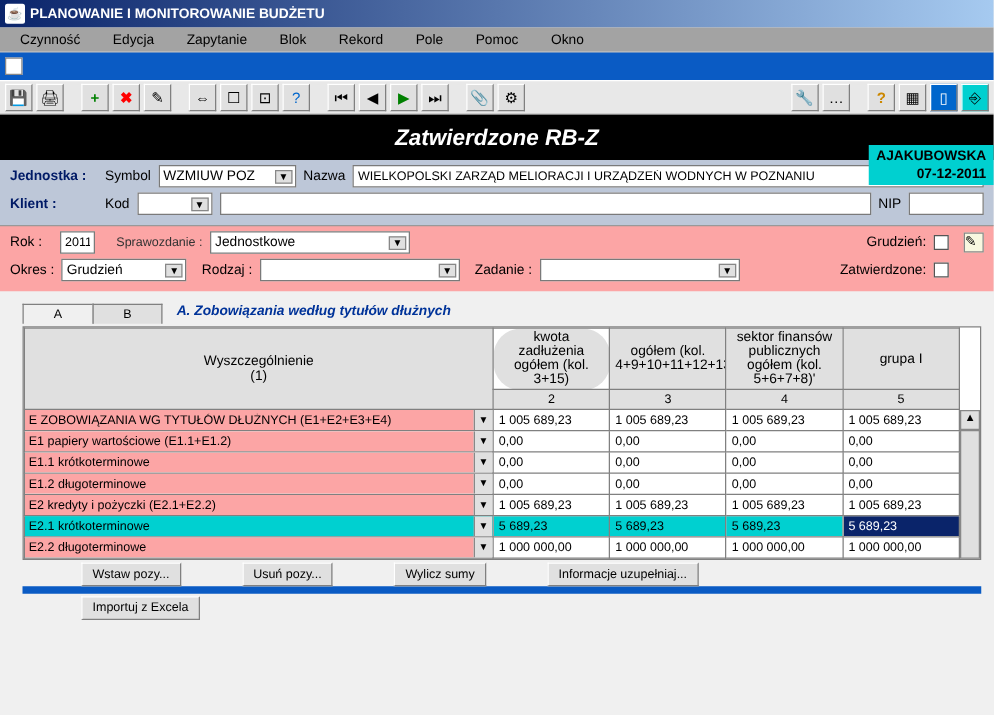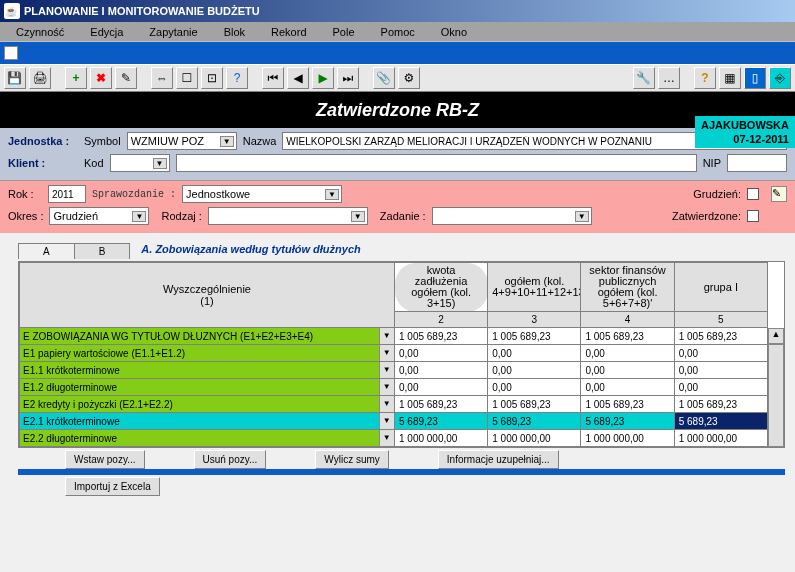--- a/index.html
+++ b/index.html
@@ -12,37 +12,37 @@
 .bluebar .disk { width:14px; height:14px; background:#fff; border:1px solid #888;}
 .toolbar { background: #e8e8e8; height: 28px; display: flex; align-items: center; padding: 2px 4px; gap: 3px; border-top:1px solid #fff; border-bottom:1px solid #808080;}
 .tbtn { width: 22px; height: 22px; border: 1px solid #808080; border-top-color:#fff; border-left-color:#fff; background: #e0e0e0; display: inline-flex; align-items:center; justify-content:center; font-size:12px; cursor:default;}
 .tgap { width: 8px; }
 .header-black { background: #000; color: #fff; height: 36px; display: flex; align-items: center; position:relative;}
 .header-black .title { font-size: 18px; font-weight: bold; font-style: italic; margin: 0 auto; }
 .header-black .userbox { position:absolute; right:0; top:0; background:#00d0d0; color:#000; font-weight:bold; text-align:right; padding:2px 6px; font-size:10px; line-height:14px;margin-top:24px;}
 .filterzone { background: #bdc7d8; padding: 4px 8px; }
 .frow { display: flex; align-items: center; gap: 6px; margin-bottom: 4px; }
 .flabel { font-weight: bold; color: #001a66; min-width: 70px; }
-.flabel2 { color: #333; min-width: 80px; text-align:right; font-size:10px;font-family:Liberation Mono, monospace;}
+.flabel2 { color: #333; min-width: 80px; text-align:right; font-size:10px;}
 input.txt, .combo { border: 1px solid #7a7a7a; background: #fff; height: 18px; padding: 1px 3px; font-size:10px;}
 .combo { display:inline-flex; align-items:center; position:relative; padding-right:16px;}
 .combo::after { content:"▼"; font-size:8px; position:absolute; right:2px; top:3px; background:#e0e0e0; border:1px solid #888; width:12px; text-align:center;}
 .chk { width:12px; height:12px; border:1px solid #555; background:#fff; display:inline-block;}
 .tabs { display:flex; margin: 4px 0 0 18px;}
 .tab { border:1px solid #808080; border-bottom:none; padding:2px 24px; background:#e0e0e0; font-size:10px; margin-right:-1px;}
 .tab.active { background:#f0f0f0;}
 .sectiontitle { color:#003399; font-weight:bold; font-size:11px; margin-left:12px;font-style:italic;}
 .gridwrap { margin: 2px 10px 0 18px; border:1px solid #808080; background:#fff;}
 table.grid { border-collapse: collapse; width: 100%; table-layout: fixed; }
 table.grid th, table.grid td { border: 1px solid #808080; padding: 2px 4px; font-size: 10px; overflow:hidden; white-space:nowrap; text-overflow:clip;}
 table.grid th { background: #e0e0e0; font-weight: normal; text-align: center; }
 table.grid td.num { text-align: left; }
 table.grid td.namecell { padding:0; }
 .namecell .nameinner { display:flex; }
-.namecell input { border:none; width:100%; height:16px; padding:1px 3px; font-size:10px; background:#84cc16;}
+.namecell input { border:none; width:100%; height:16px; padding:1px 3px; font-size:10px; background:#fca5a5;}
 .namecell .dd { width:16px; background:#e0e0e0; border-left:1px solid #888; text-align:center; font-size:8px; line-height:16px;}
 tr.highlight td { background:#00d0d0; }
 tr.highlight td.selcell { background:#0a246a; color:#fff; }
 .btnrow { display:flex; margin:2px 0 0 18px;}
 .fbtn { border:1px solid #808080; border-top-color:#fff; border-left-color:#fff; background:#e0e0e0; padding:3px 8px; font-size:10px; margin-right:2px; cursor:default;margin-left:47px;}
 .small-icon { width:16px; height:16px; border:1px solid #888; background:#f8f8e0; display:inline-block;}
 </style>
 </head>
 <body>
 
@@ -122,21 +122,21 @@
       </span>
     <input class="txt" style="flex: 1 1 0%;">
     <span>NIP</span>
     <input class="txt" style="width: 60px;">
   </div>
 </div>
 
 <div class="filterzone" style="background:#fca5a5; border-top:1px solid #999;">
   <div class="frow">
     <span style="min-width:34px">Rok :</span>
-    <input class="txt" style="width: 38px;" value="2011">
+    <input class="txt" style="width: 28px;" value="2011">
     <span class="flabel2">Sprawozdanie :</span>
     <span class="combo" style="width:160px">
         <span>Jednostkowe</span>
       </span>
     <div style="flex:1"></div>
     <span>Grudzień:</span>
     <span class="chk"></span>
     <span class="small-icon" style="margin-left:6px">✎</span>
   </div>
   <div class="frow">

